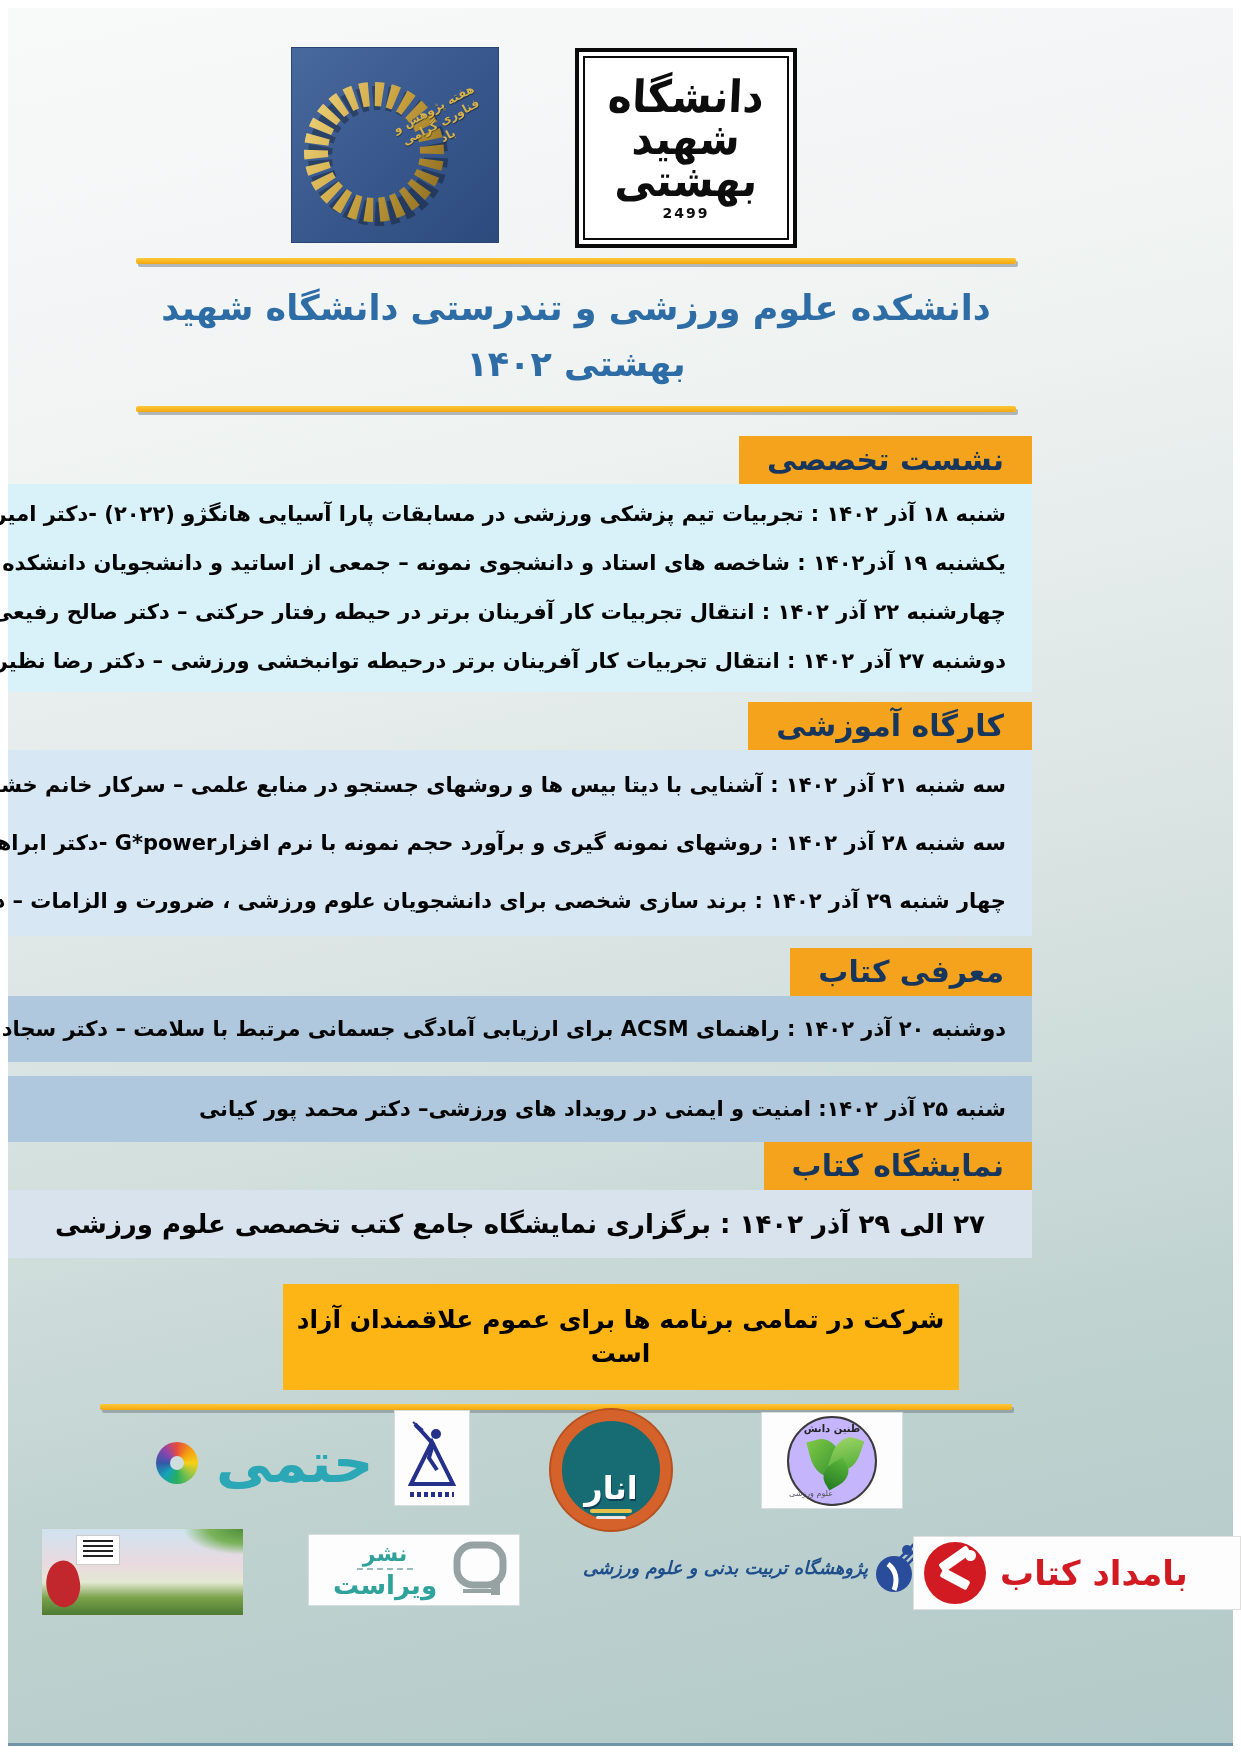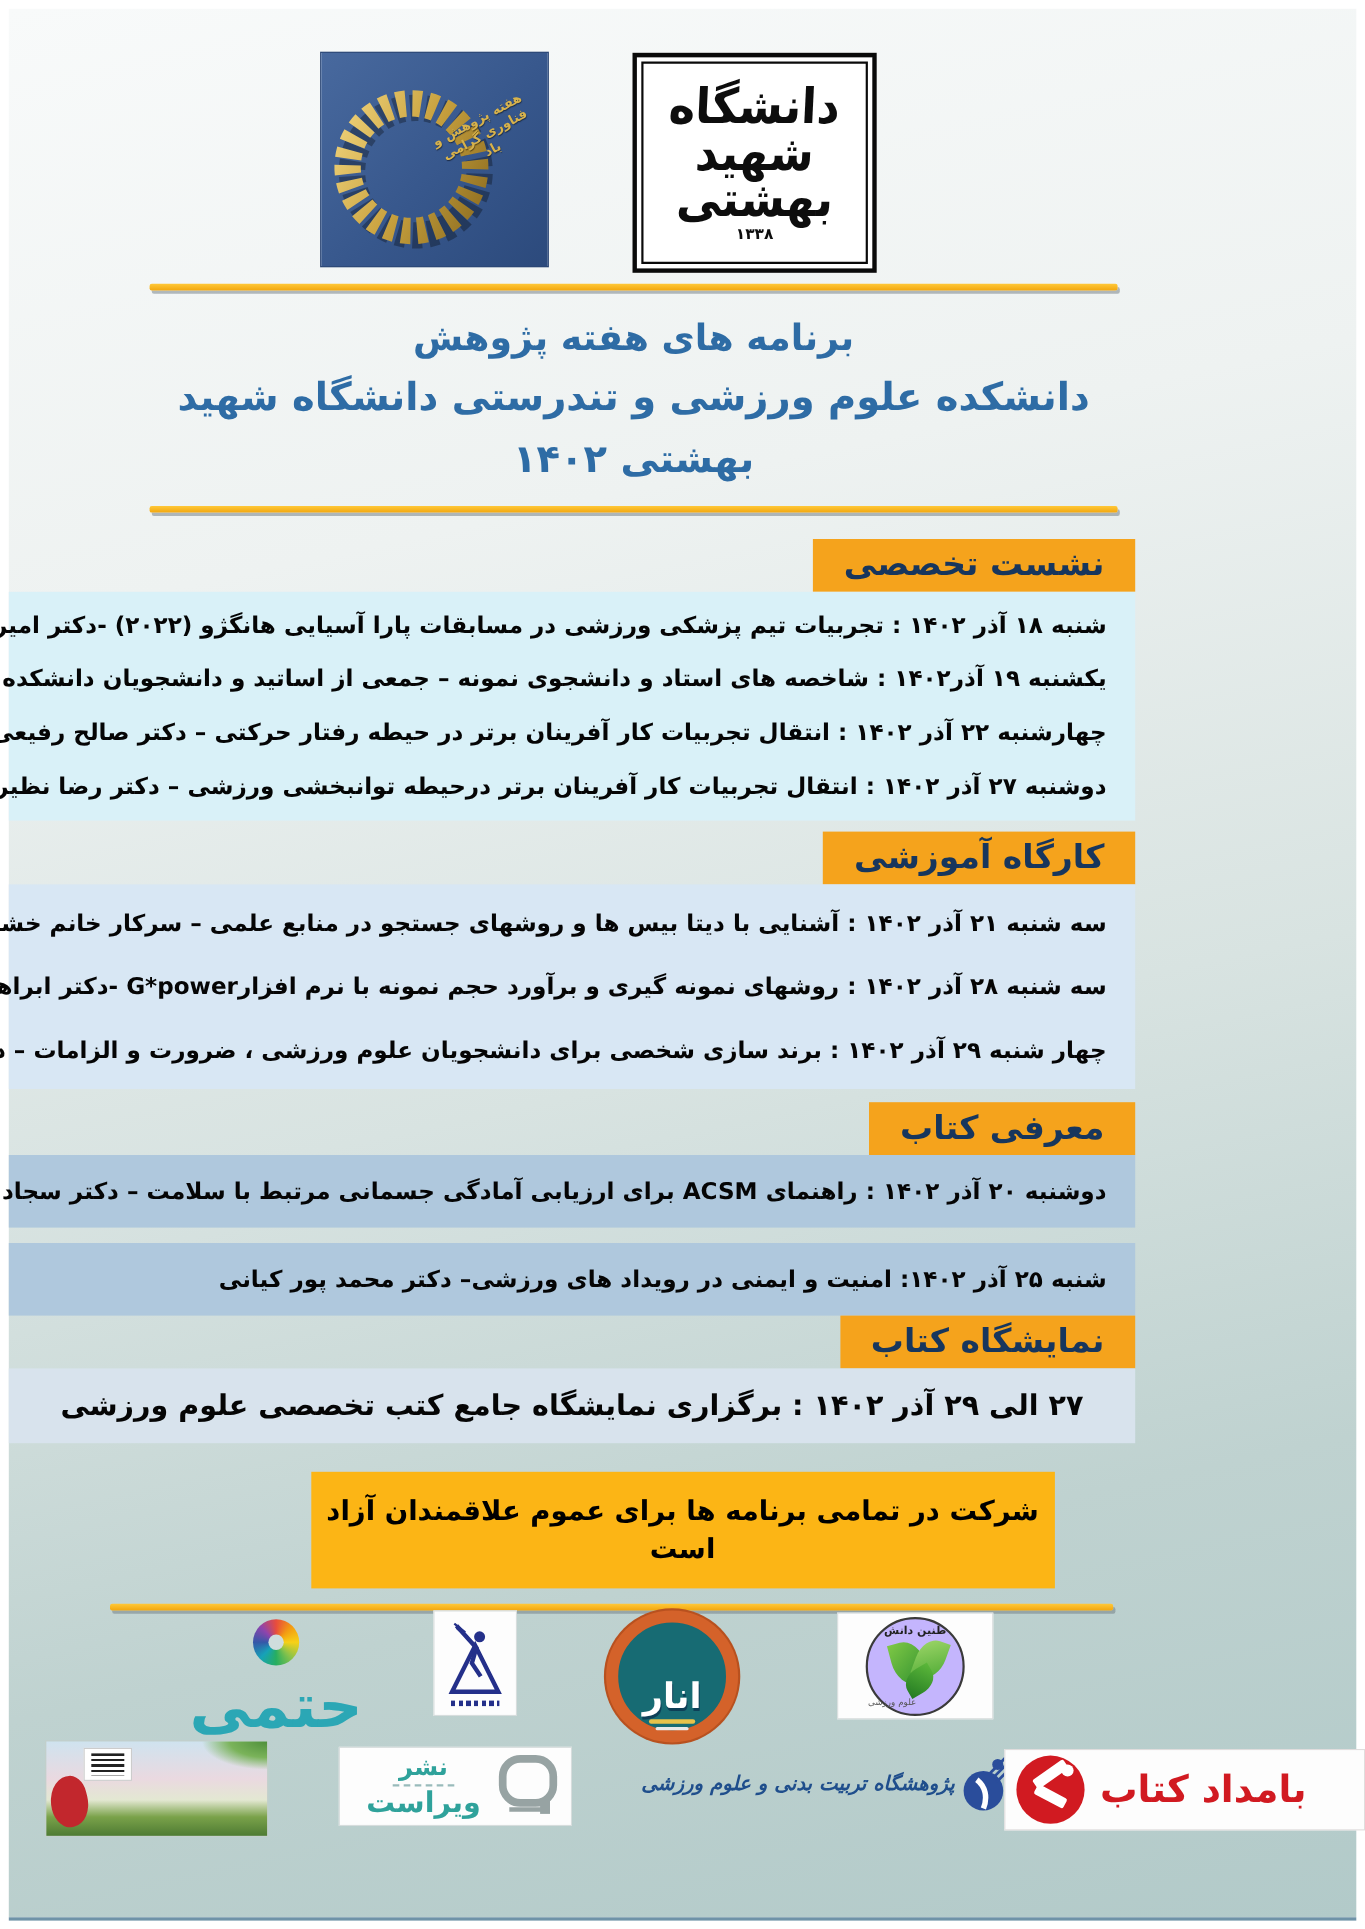--- a/index.html
+++ b/index.html
@@ -46,21 +46,21 @@
   .sec-4 .rows { background:var(--sec4-row-bg,#D8E3ED); padding:9px 38px; }
   .sec-4 .row { line-height:50px; font-size:26px; text-align:center; }
 
   
   .banner { width:676px; margin:26px auto 0; background:var(--banner-yellow,#FCB515); color:#000000; font-weight:bold; font-size:25px; line-height:34px; text-align:center; padding:19px 12px; direction:rtl; }
 
   
   .footer { position:relative; height:240px; margin-top:0; }
   .flogo { position:absolute; }
 
-  .hatmi { left:148px; top:8px; width:190px; height:90px; display:flex; align-items:center; gap:8px;flex-direction:column; }
+  .hatmi { left:148px; top:8px; width:190px; height:90px; display:flex; align-items:center; gap:18px; }
   .flower { width:42px; height:42px; border-radius:50%; background:conic-gradient(#e84c3d,#f39c12,#f7d117,#8bc34a,#27ae60,#16a2b8,#3558a8,#8e44ad,#e84c3d); position:relative; flex:0 0 auto; }
   .flower::after { content:""; position:absolute; inset:14px; background:#cfdddd; border-radius:50%; }
   .hatmi-text { color:#2ba7b5; font-size:56px; font-weight:bold; letter-spacing:2px; line-height:60px; }
 
   .athlete { left:386px; top:0; width:76px; height:96px; background:#fdfdfd; border:1px solid #d7dddd; display:flex; flex-direction:column; align-items:center; justify-content:center; }
   .athlete-sub { width:44px; height:5px; background:repeating-linear-gradient(90deg,#24308a 0 4px,transparent 4px 7px); margin-top:2px; }
 
   .anar { left:543px; top:0; width:120px; height:120px; border-radius:50%; background:#176b73; border:11px solid #d4622a; box-shadow:0 0 0 2px #b8511f; display:flex; flex-direction:column; align-items:center; justify-content:flex-end; }
   .anar-word { color:#fff; font-size:32px; font-weight:bold; text-shadow:1px 2px 0 #0d3f57; line-height:34px; }
   .anar-bar { width:42px; height:4px; background:#e8c24a; margin-top:4px; border-radius:2px; }
@@ -114,26 +114,25 @@
         <circle cx="100" cy="102" r="58" fill="none" stroke="rgba(0,0,0,.30)" stroke-width="24" stroke-dasharray="8 6" transform="rotate(-12 100 102)"></circle>
         <circle cx="96" cy="98" r="58" fill="none" stroke="url(#gold)" stroke-width="24" stroke-dasharray="8 6" transform="rotate(-20 96 98)"></circle>
       </svg>
       <span class="rw-caption">هفته پژوهش و فناوری گرامی باد</span>
     </div>
 
     <div class="logo-sbu">
       <span class="sbu-word">دانشگاه</span>
       <span class="sbu-word">شهید</span>
       <span class="sbu-word">بهشتی</span>
-      <span class="sbu-year">۱۳۳۸</span>
+      <span class="sbu-year">2499</span>
     </div>
 
     <div class="rule rule-1"></div>
     <div class="title-block">
-      <div class="title-l1">برنامه های هفته پژوهش</div>
       <div class="title-l2">دانشکده علوم ورزشی و تندرستی دانشگاه شهید بهشتی  ۱۴۰۲</div>
     </div>
     <div class="rule rule-2"></div>
 
     <section class="sec sec-1">
       <div class="sec-head">نشست تخصصی</div>
       <div class="rows">
         <p class="row">شنبه ۱۸ آذر ۱۴۰۲ : تجربیات تیم پزشکی ورزشی در مسابقات پارا آسیایی هانگژو (۲۰۲۲) -دکتر امیر حسین براتی</p>
         <p class="row">یکشنبه ۱۹ آذر۱۴۰۲ : شاخصه های استاد و دانشجوی نمونه – جمعی از اساتید  و دانشجویان دانشکده</p>
         <p class="row">چهارشنبه ۲۲ آذر ۱۴۰۲ :  انتقال تجربیات کار آفرینان برتر در حیطه رفتار حرکتی – دکتر صالح رفیعی</p>

